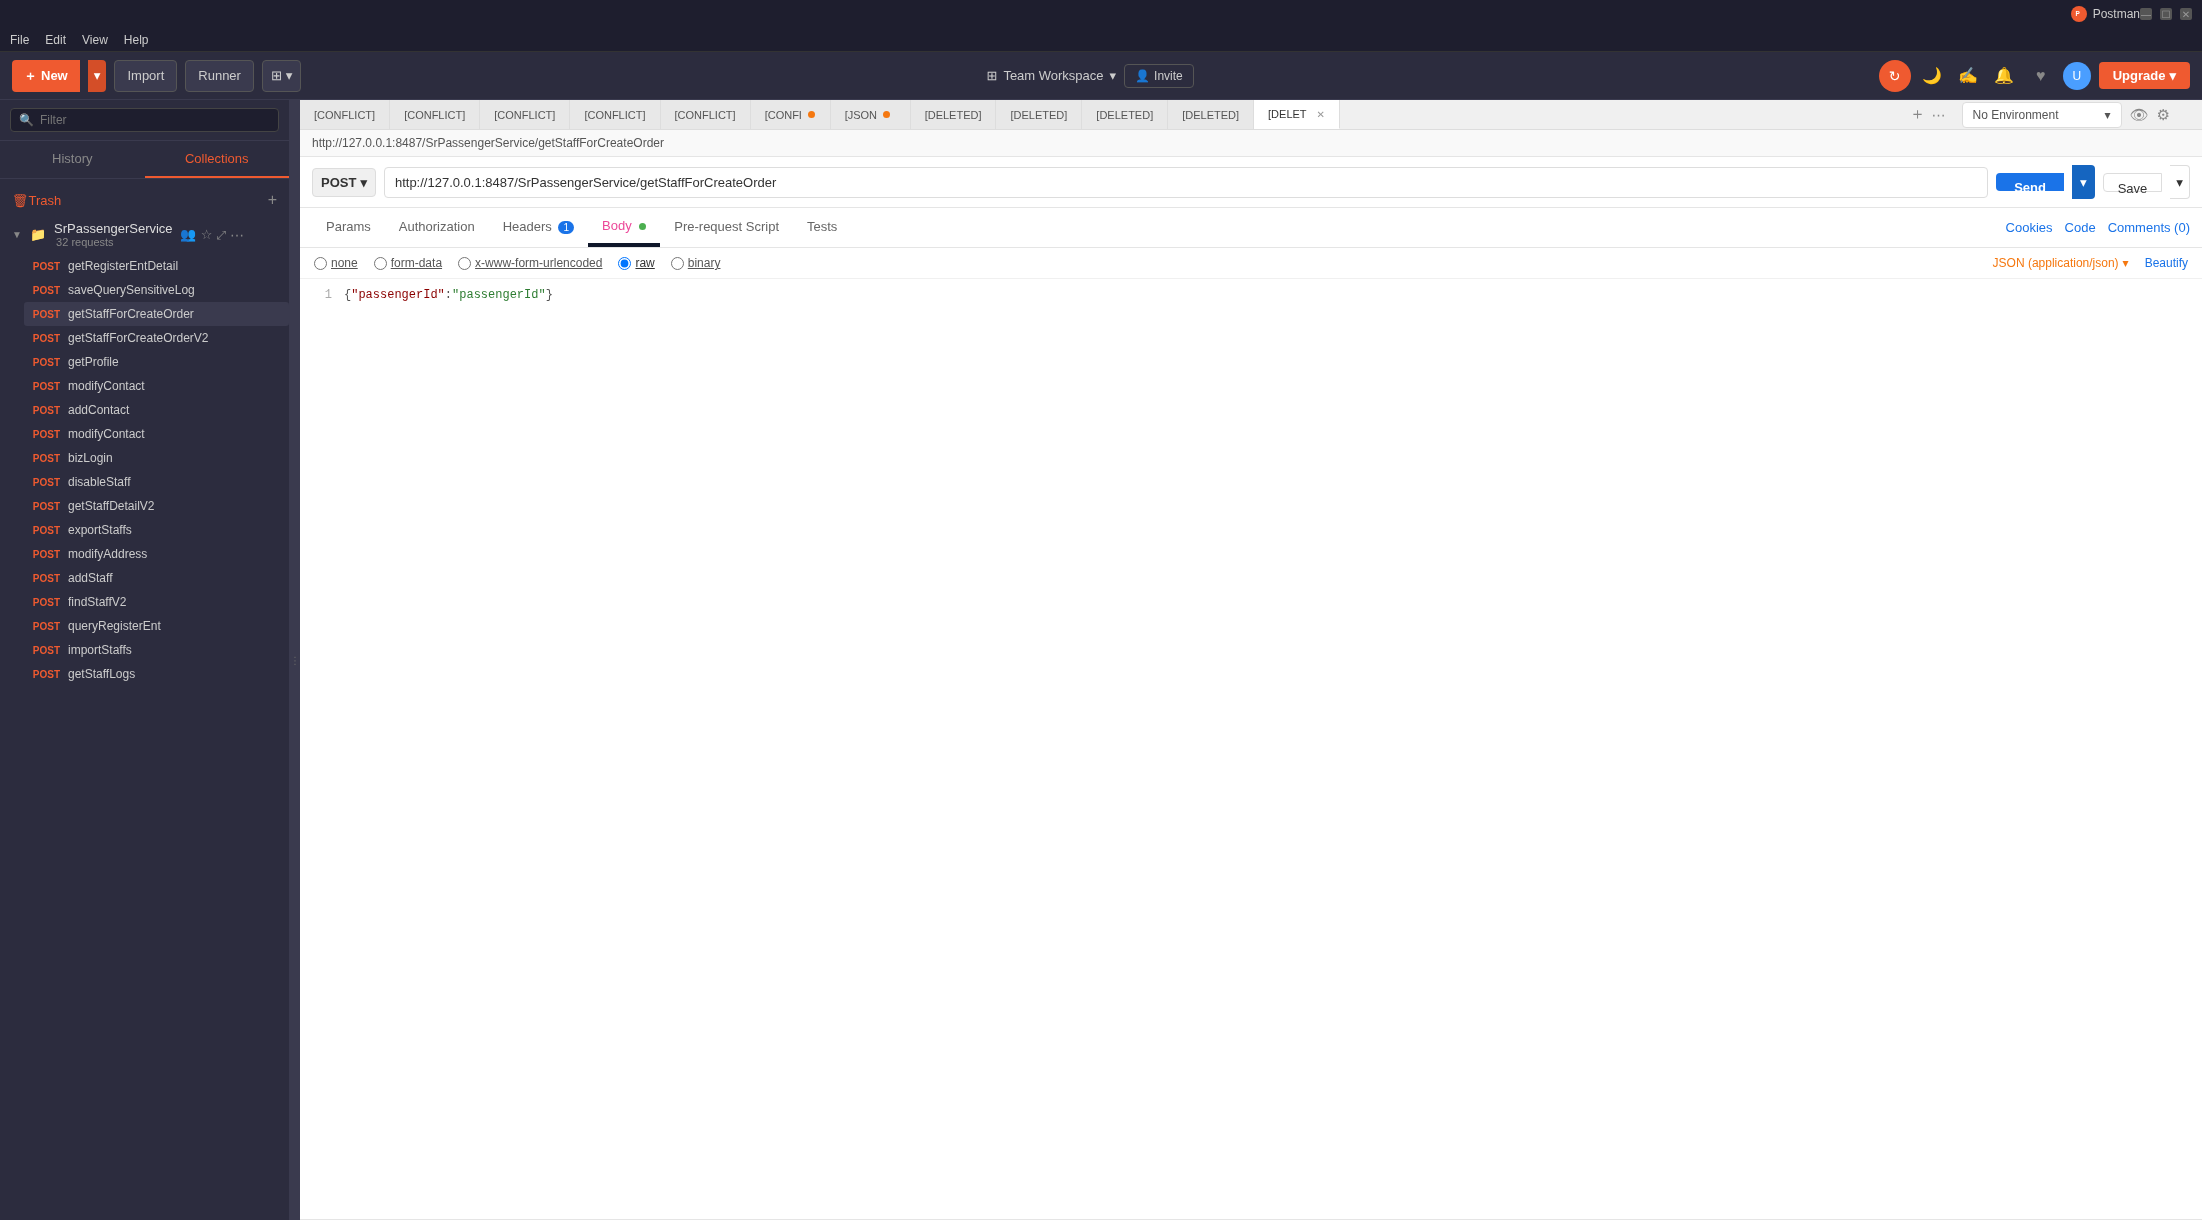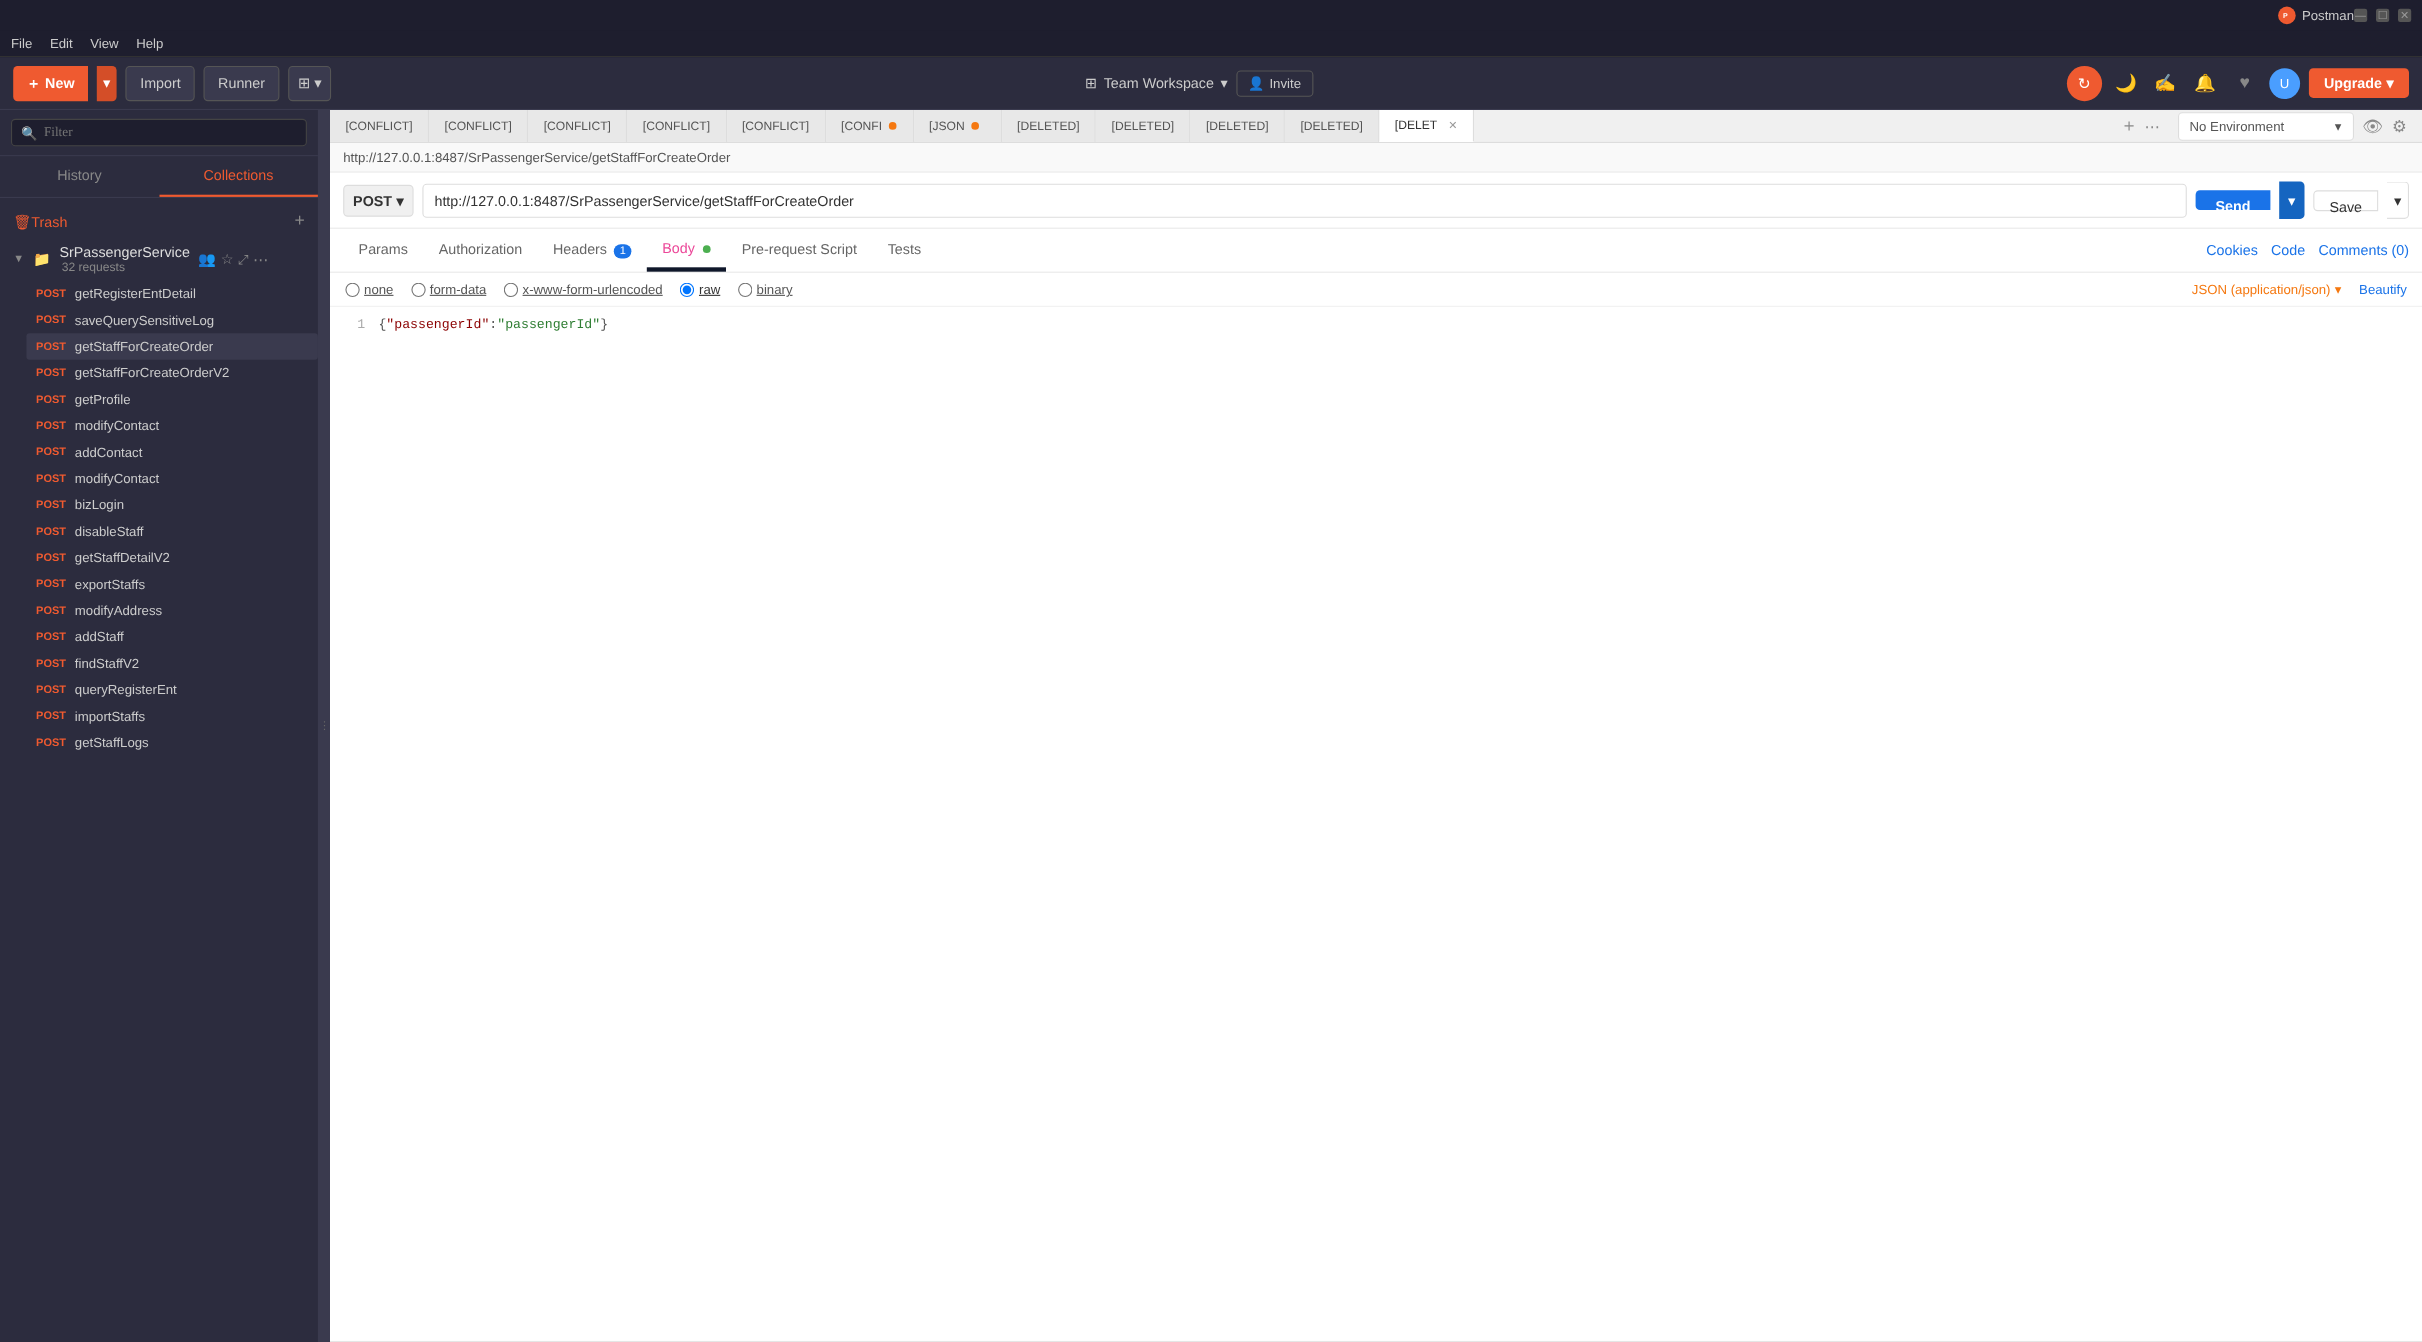--- a/index.html
+++ b/index.html
@@ -194,21 +194,20 @@
       padding: 4px 8px;
       gap: 6px;
     }
     .search-input {
       background: transparent;
       border: none;
       color: #fdba74;
       font-size: 12px;
       outline: none;
       flex: 1;
-      font-family: Liberation Serif, serif;
     }
     .sidebar-tabs {
       display: flex;
       border-bottom: 1px solid #3a3a4e;
     }
     .sidebar-tab {
       flex: 1;
       text-align: center;
       padding: 10px;
       font-size: 13px;
@@ -530,21 +529,21 @@
       color: #888;
       cursor: pointer;
       font-size: 15px;
     }
 
     .tabs-env-row {
       display: flex;
       align-items: center;
       background: #f0f0f0;
       border-bottom: 1px solid #ddd;
-      padding-right: 6px;
+      padding-right: 24px;
     }
     .tabs-scroll { display: flex; flex: 1; overflow-x: hidden; }
 
     ::-webkit-scrollbar { width: 4px; height: 4px; }
     ::-webkit-scrollbar-track { background: #2c2c3e; }
     ::-webkit-scrollbar-thumb { background: #555; border-radius: 2px; }
   </style>
 </head>
 <body>
 

